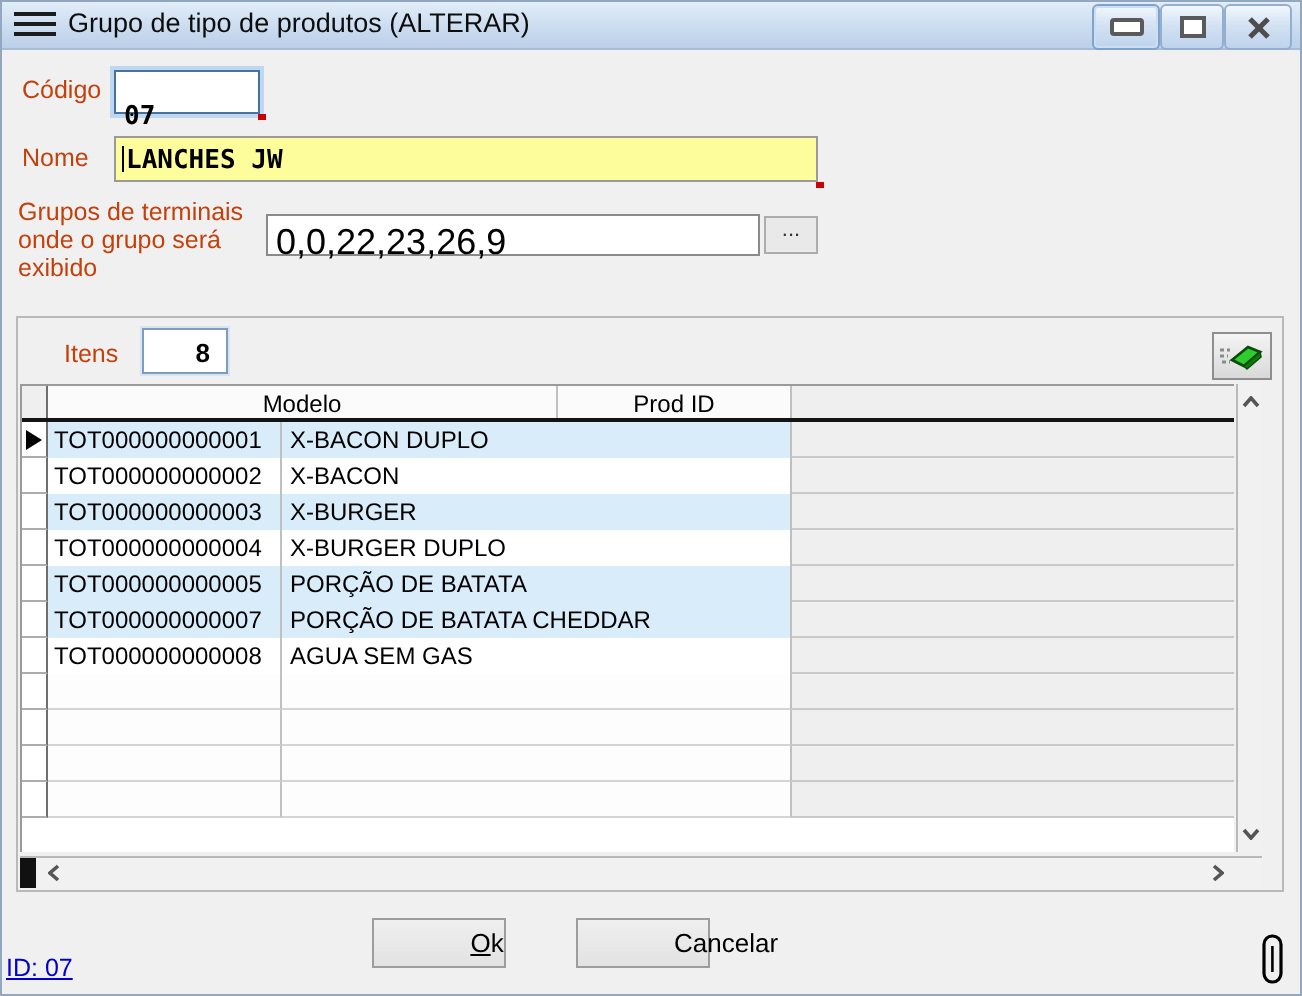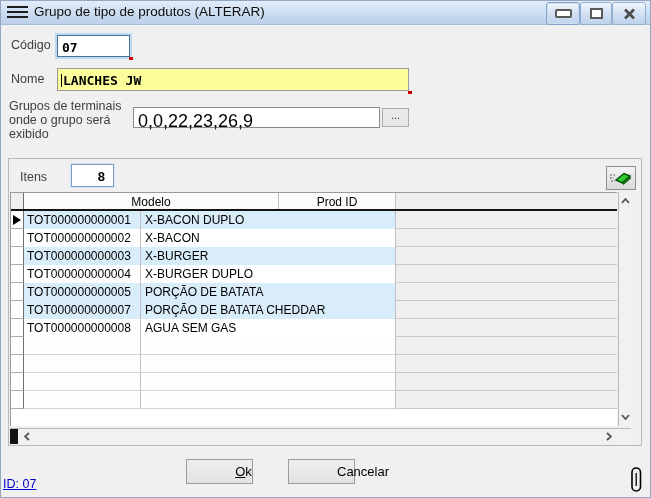--- a/index.html
+++ b/index.html
@@ -27,27 +27,27 @@
     background:linear-gradient(#F2F7FD,#D4E2F3 45%,#BED3EC);
     display:flex;align-items:center;justify-content:center;cursor:default;
   }
   .btn-min{left:546px;width:32px;border-color:#7FA3CC;box-shadow:0 0 0 1px #CCDEF2 inset;}
   .btn-max{left:580px;width:30px;}
   .btn-close{left:612px;width:32px;}
   .glyph-min{width:13px;height:5px;background:#fff;border:2px solid #5a5a5a;border-radius:2px;}
   .glyph-max{width:9px;height:7px;background:#fff;border:2px solid #5a5a5a;box-shadow:inset 0 2px 0 #5a5a5a00;}
 
   
-  .lbl{position:absolute;font-size:12.5px;color:#404040;}
+  .lbl{position:absolute;font-size:12.5px;color:#c2410c;}
   .fld{position:absolute;background:#fff;box-sizing:border-box;font-size:18px;color:#000;}
   .fld-codigo{
     left:57px;top:35px;width:73px;height:22px;
     border:1px solid #44749E;box-shadow:0 0 0 2px #BFD7EF;
     font-family:"DejaVu Sans Mono",monospace;font-weight:bold;font-size:13px;
-    padding:4px 0 0 4px;
+    padding:15px 0 0 4px;
   }
   .fld-nome{
     left:57px;top:68px;width:352px;height:23px;
     background:#FDFD9C;border:1px solid #9a9a9a;
     font-family:"DejaVu Sans Mono",monospace;font-weight:bold;font-size:13px;
     padding:4px 0 0 3px;
   }
   .caret{display:inline-block;width:1px;height:13px;background:#000;vertical-align:-2px;margin-right:1px;}
   .fld-term{
     left:133px;top:107px;width:247px;height:21px;
@@ -59,21 +59,21 @@
     background:#E9E9E9;border:1px solid #ACACAC;
     font-size:11px;color:#333;text-align:center;line-height:12px;
   }
   .term-label{white-space:pre-line;line-height:14px;top:99px;left:9px;}
 
   
   .groupbox{
     position:absolute;left:8px;top:158px;width:634px;height:288px;box-sizing:border-box;
     border:1px solid #B9B9B9;background:#F0F0F0;
   }
-  .itens-lbl{left:20px;top:170px;}
+  .itens-lbl{left:32px;top:170px;}
   .count-box{
     position:absolute;left:71px;top:164px;width:43px;height:23px;box-sizing:border-box;
     background:#fff;border:1px solid #7E9CC0;box-shadow:0 0 0 1px #D7E4F2;
     font-weight:bold;font-size:13px;text-align:right;padding:4px 8px 0 0;
   }
   .green-btn{
     position:absolute;left:606px;top:166px;width:30px;height:24px;box-sizing:border-box;
     background:linear-gradient(#F4F4F4,#D9D9D9);border:1px solid #8F8F8F;
     display:flex;align-items:center;justify-content:center;
   }

